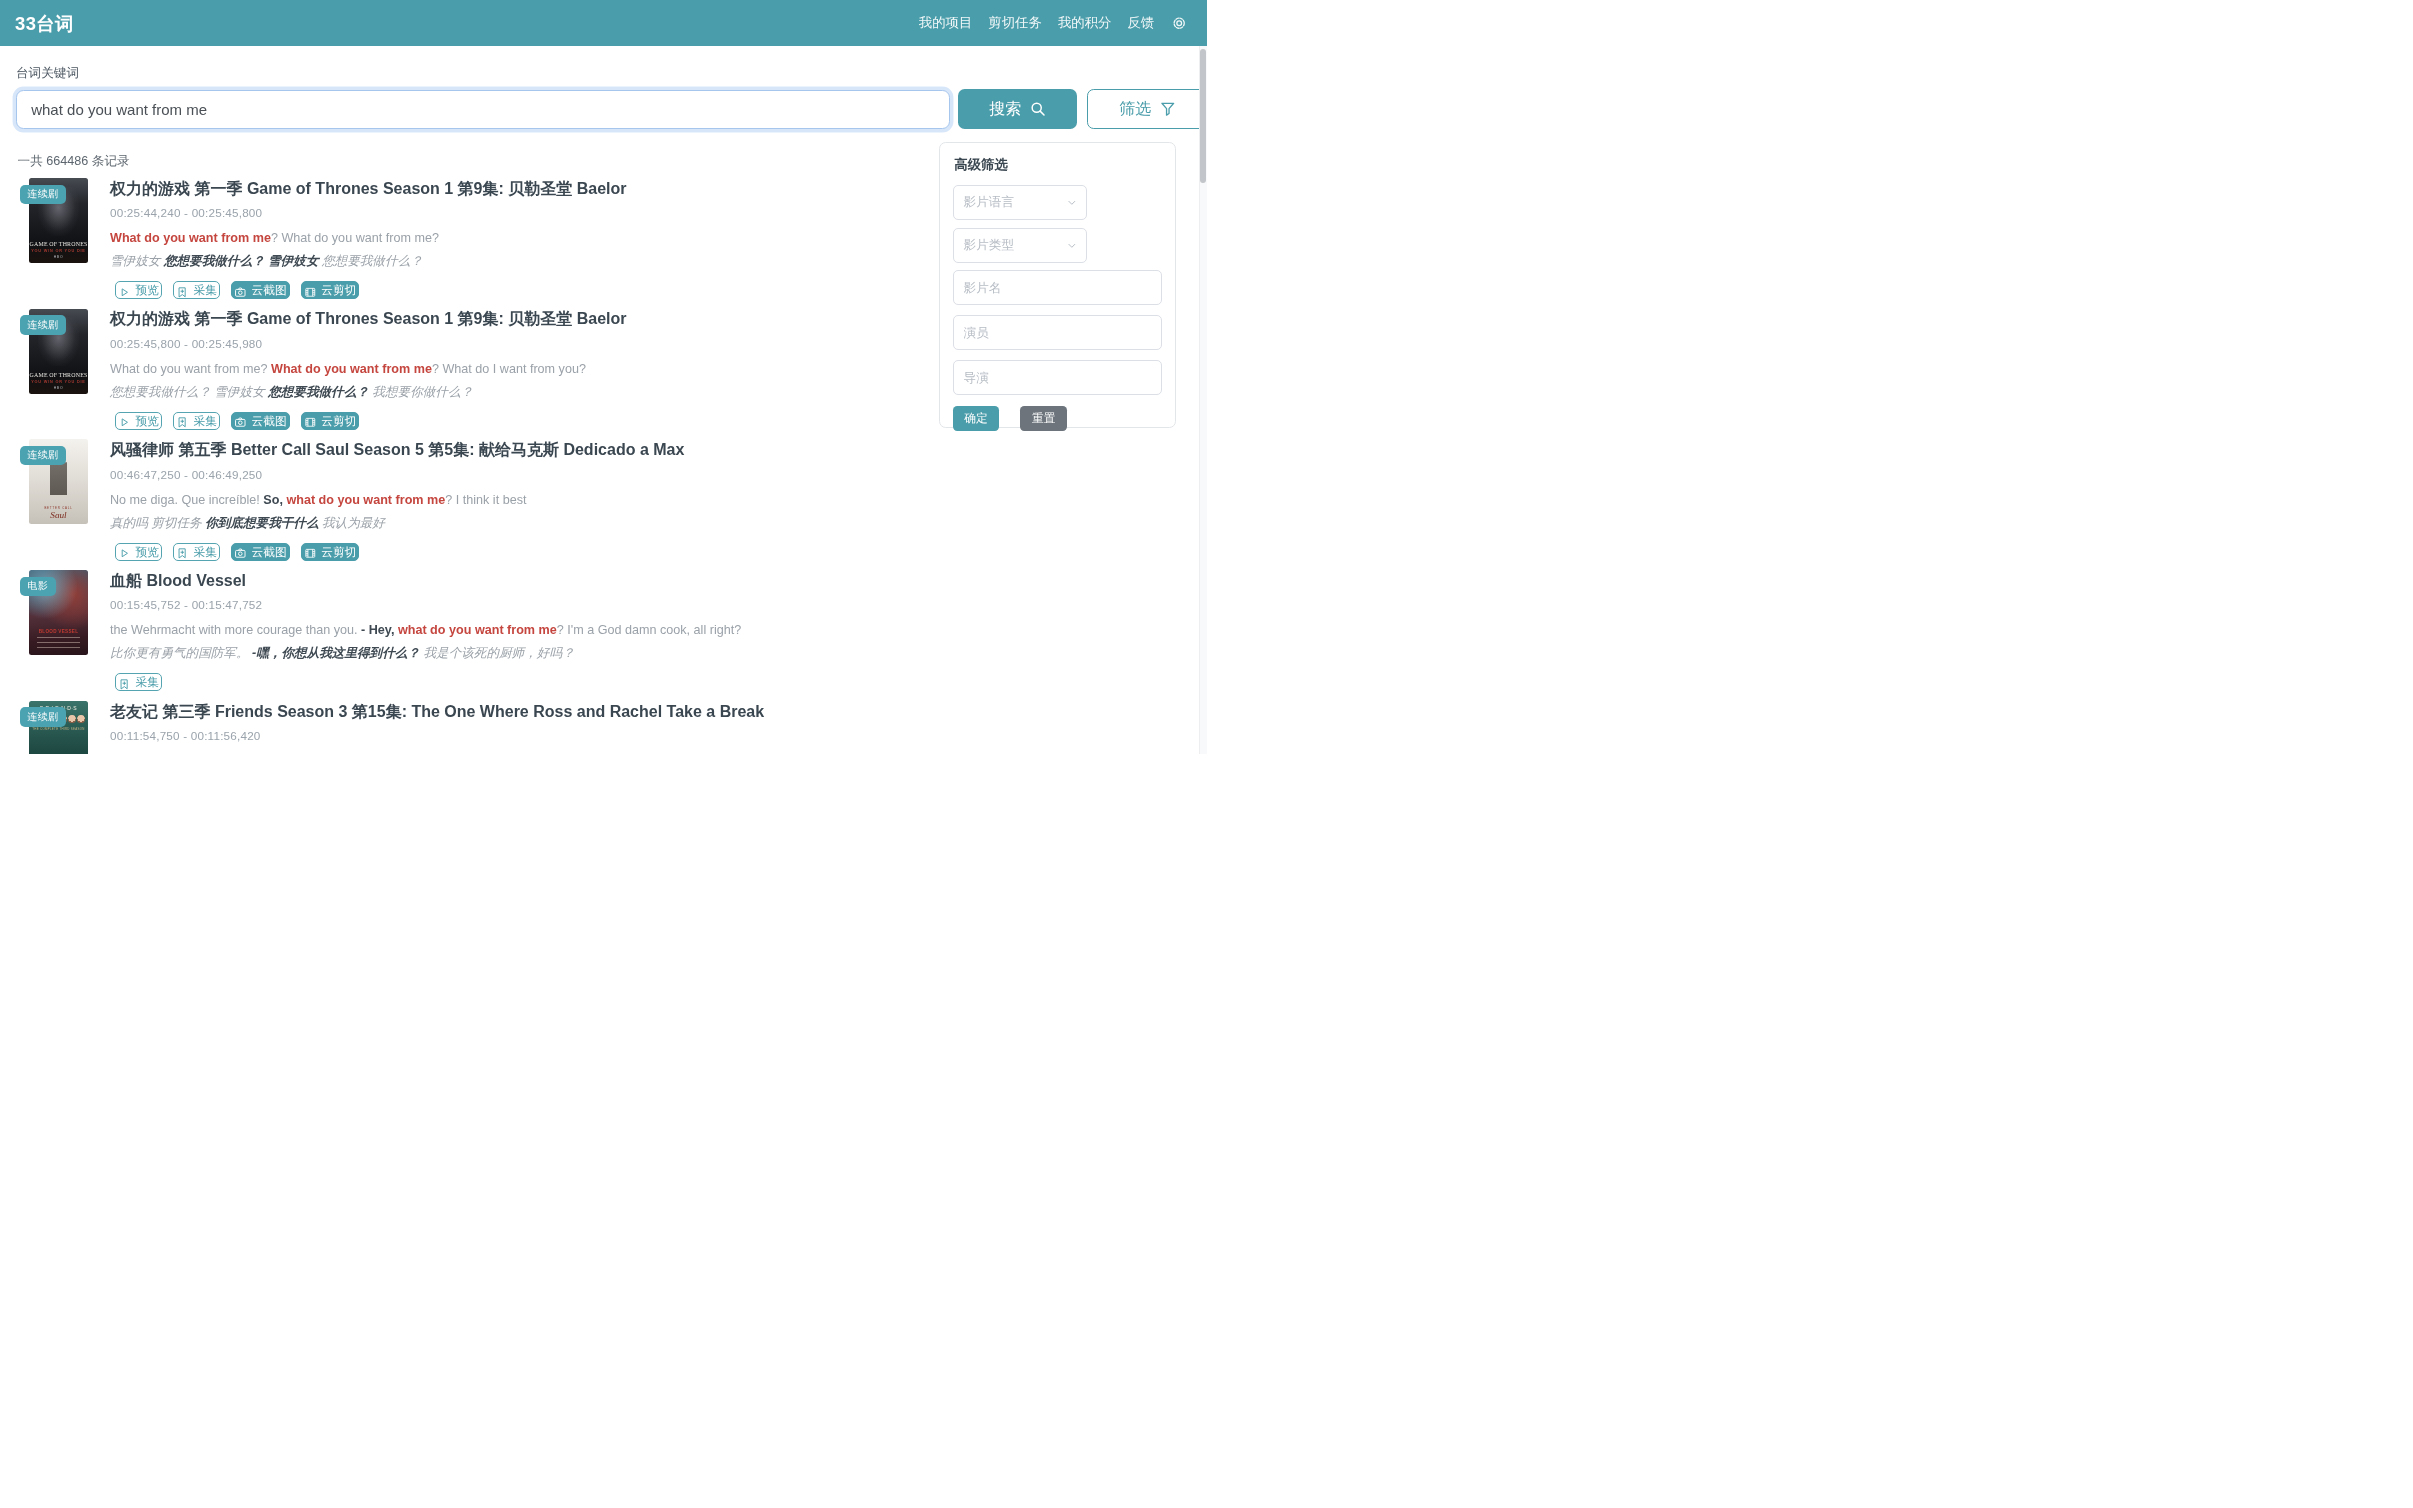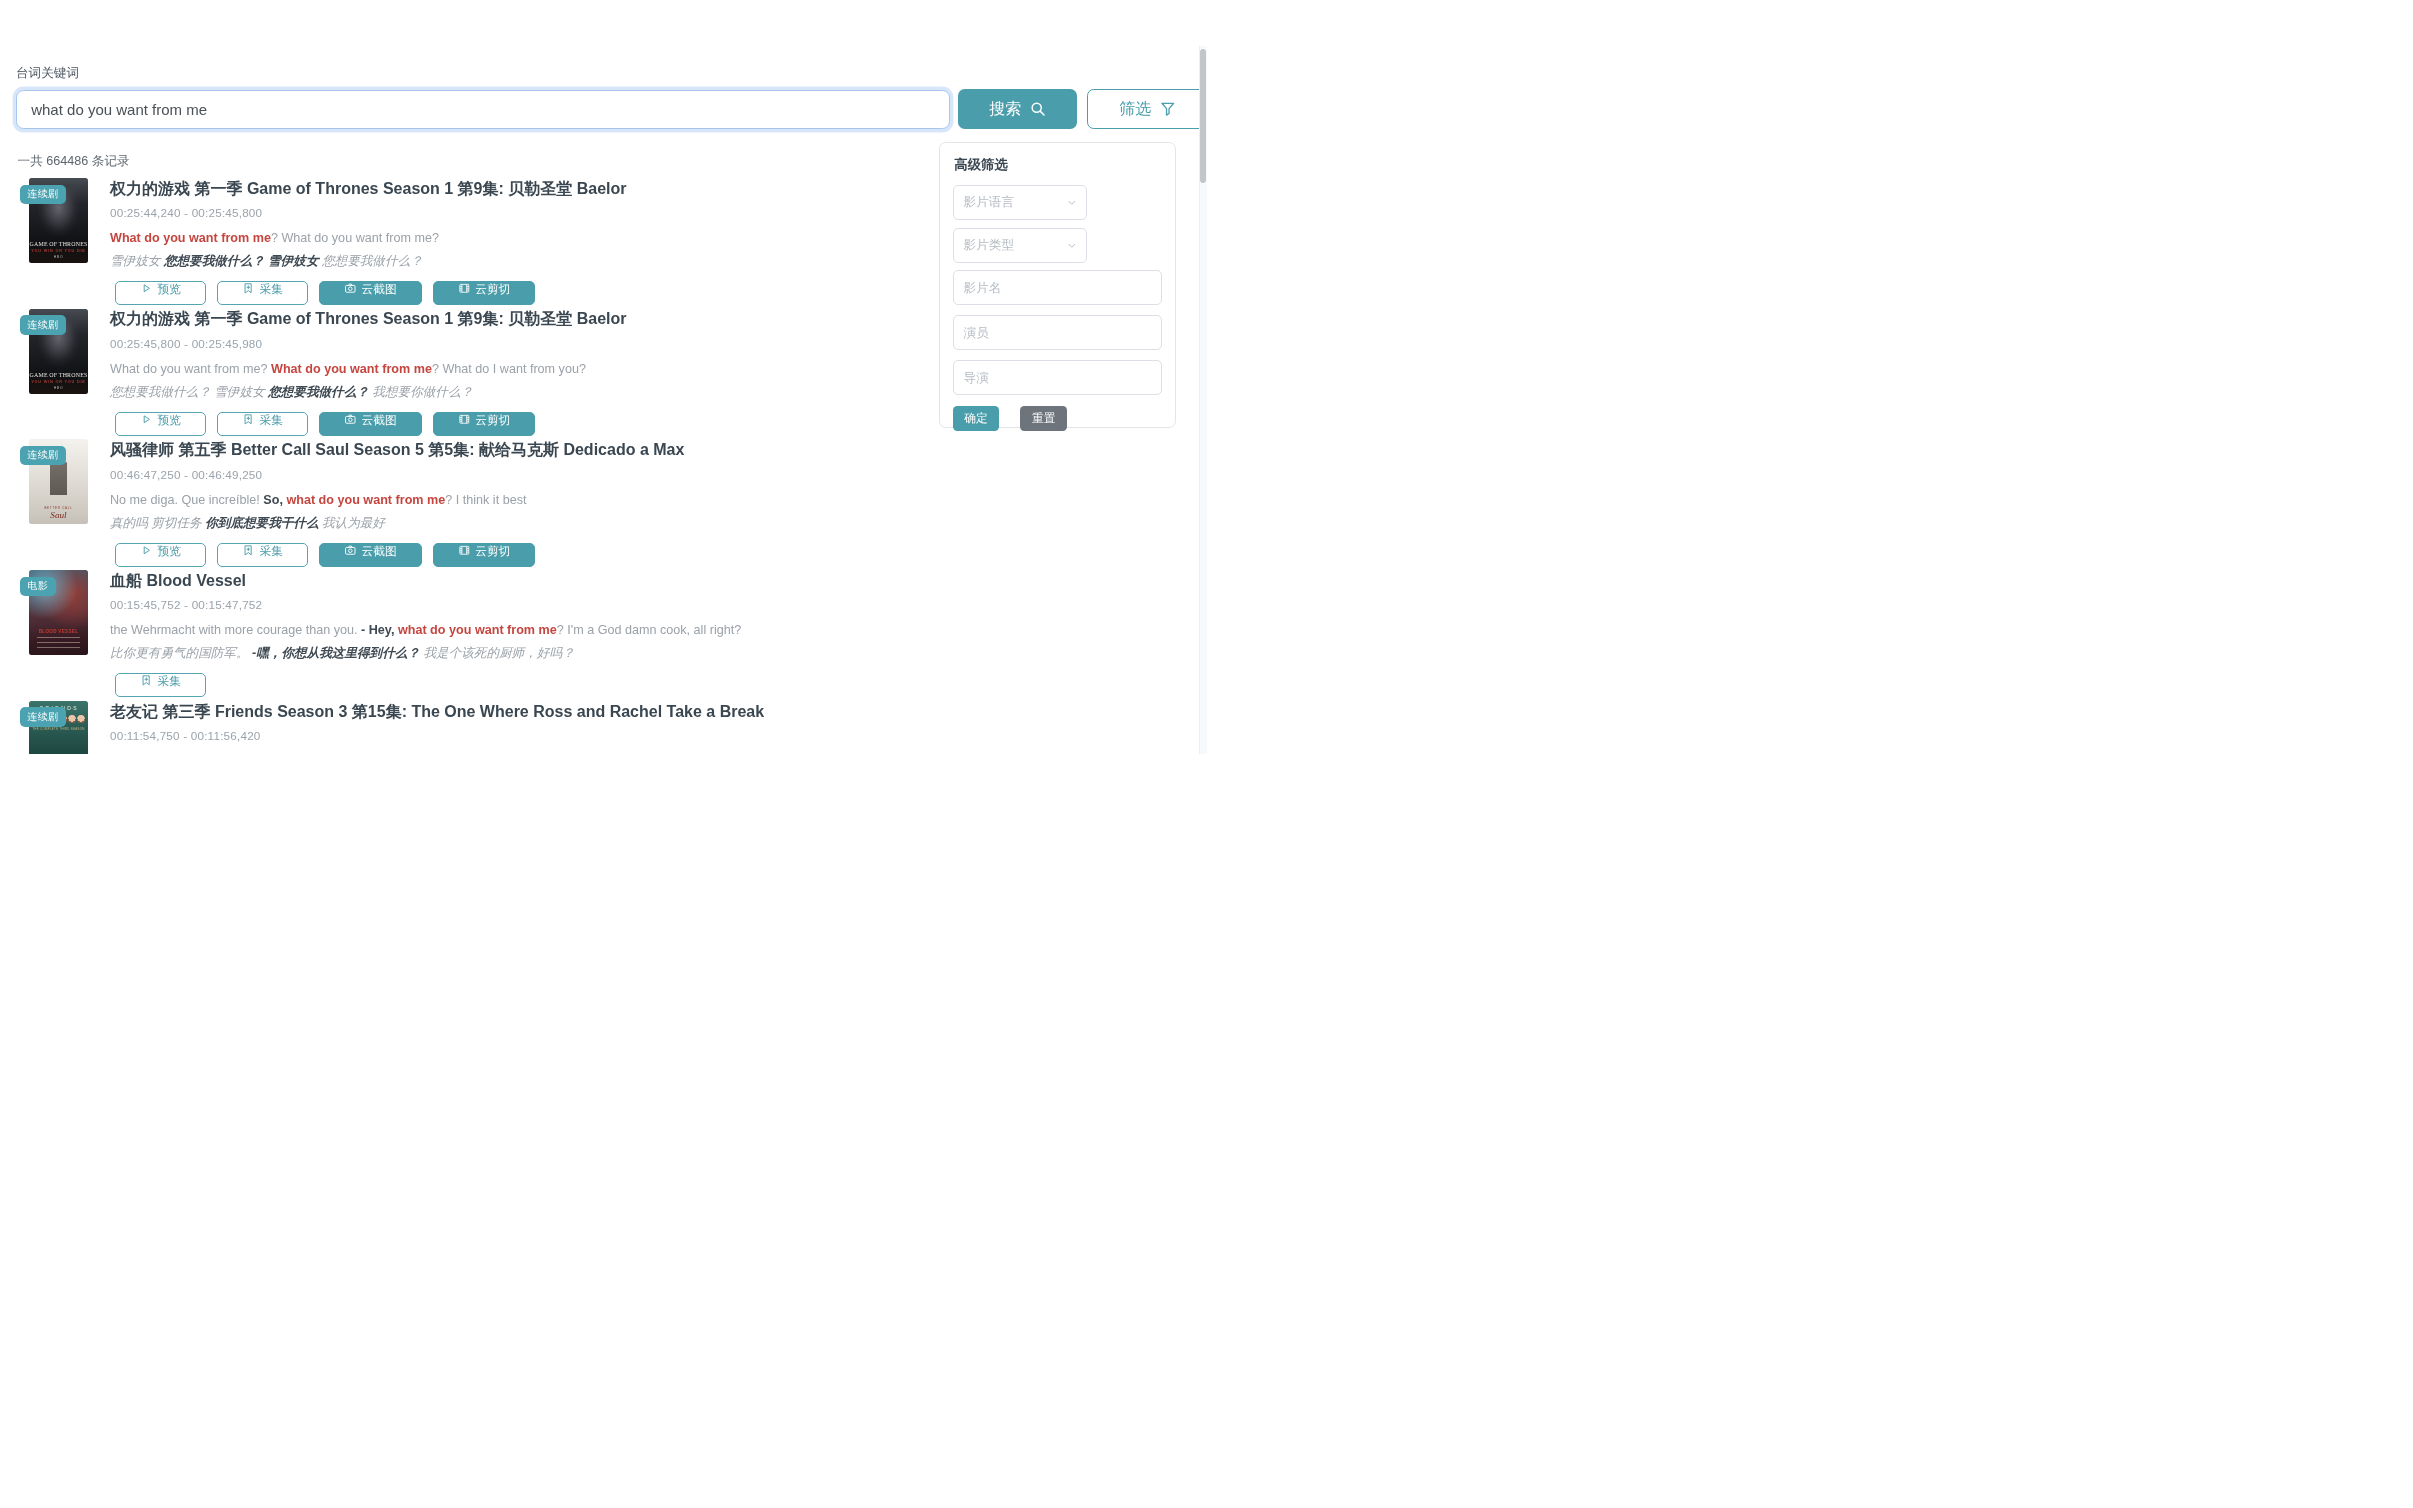--- a/index.html
+++ b/index.html
@@ -39,22 +39,22 @@
   .rcontent{margin-left:22px;min-width:0;}
   .rtitle{font-size:16px;line-height:20px;font-weight:700;color:#3a4650;margin:0.8px 0 0;
           white-space:nowrap;cursor:pointer;}
   .rtime{margin-top:7.5px;font-size:11.7px;color:#9aa3ab;letter-spacing:0.2px;}
   .sub{margin-top:10px;font-size:12.6px;line-height:19px;white-space:nowrap;}
   .sub.chn{margin-top:4px;font-style:italic;}
   .seg.context{color:#9aa1a8;}
   .seg.emphasis{color:#3e4952;font-weight:700;}
   .seg.highlight{color:#c5463f;font-weight:700;}
   .btns{display:flex;gap:11px;margin-top:10px;margin-left:5px;}
-  .abtn{box-sizing:border-box;height:24px;padding:0 24px;border-radius:5px;font-size:11.7px;
-        display:inline-flex;align-items:flex-start;gap:5px;cursor:pointer;font-family:inherit;white-space:nowrap;}
+  .abtn{box-sizing:border-box;height:18px;padding:0 2px;border-radius:5px;font-size:11.7px;
+        display:inline-flex;align-items:flex-end;gap:5px;cursor:pointer;font-family:inherit;white-space:nowrap;}
   .abtn svg{width:12.6px;height:12.6px;flex:none;}
   .abtn.outline{border:0.8px solid #55a4b1;color:#4a9daa;background:#fff;}
   .abtn.solid{background:#4a9daa;color:#fff;border:0.8px solid #4a9daa;}
 
   
   .ptxt{position:absolute;left:0;right:0;bottom:4.2px;text-align:center;}
   .p-got{background:linear-gradient(180deg,#474b52 0%,#23252a 30%,#101114 78%,#1a120e 100%);}
   .got-glow{position:absolute;left:16%;right:16%;top:10%;height:58%;
             background:radial-gradient(ellipse at 50% 42%,rgba(155,155,165,.55),rgba(85,85,95,.15) 58%,transparent 75%);}
   .got-cap{font-family:"Liberation Serif","DejaVu Serif",serif;font-size:5.9px;color:#e9e7e2;letter-spacing:0.2px;}
@@ -101,20 +101,35 @@
 
   
   .scroll-track{position:absolute;right:0;top:46px;bottom:0;width:7.5px;background:#f8f9fa;border-left:0.8px solid #eceef0;}
   .scroll-thumb{position:absolute;right:0.8px;top:49px;width:6.7px;height:134px;border-radius:3.4px;background:#c2c5c9;}
 </style>
 </head>
 <body>
 
 <div id="app">
 
+  <header class="navbar">
+    <div class="brand">33台词</div>
+    <nav class="navlinks">
+        <span class="navlink">我的项目</span>
+        <span class="navlink">剪切任务</span>
+        <span class="navlink">我的积分</span>
+        <span class="navlink">反馈</span>
+        <span class="gear">
+          <svg viewBox="0 0 24 24" fill="none" stroke="currentColor" stroke-width="1.7" stroke-linecap="round">
+            <circle cx="12" cy="12" r="3.1"></circle>
+            <circle cx="12" cy="12" r="6.6" stroke-dasharray="3.4 1.8"></circle>
+          </svg>
+        </span>
+      </nav>
+  </header>
 
   <div class="slabel">台词关键词</div>
 
   <div class="srow">
     <input class="sinput" type="text" value="what do you want from me" style="">
     <button class="sbtn search">
       <span>搜索</span>
       <svg viewBox="0 0 24 24" fill="none" stroke="currentColor" stroke-width="2" stroke-linecap="round">
           <circle cx="10.5" cy="10.5" r="6.2"></circle>
           <path d="M15.2 15.2 L20.5 20.5"></path>

